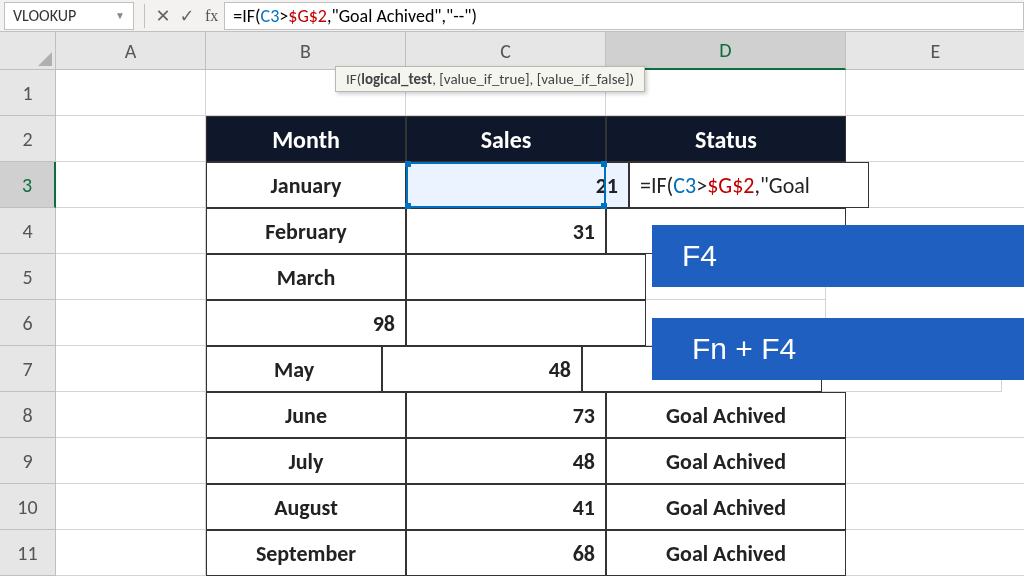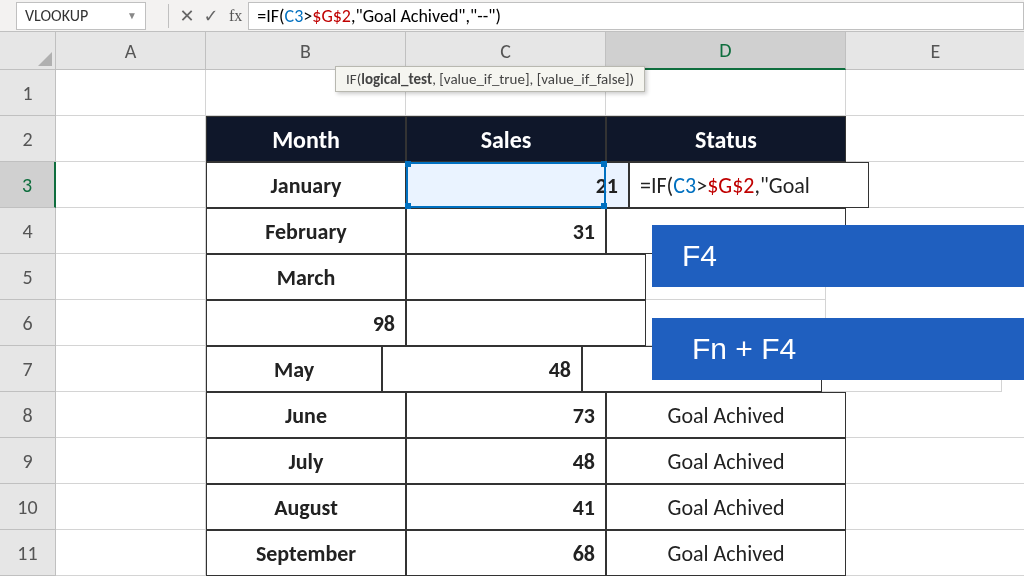--- a/index.html
+++ b/index.html
@@ -16,21 +16,21 @@
       align-items: center;
       height: 32px;
       border-bottom: 1px solid #c0c0c0;
       background: #f3f2f1;
     }
     .name-box {
       width: 130px;
       height: 28px;
       background: #fff;
       border: 1px solid #c0c0c0;
-      margin: 2px 16px;
+      margin: 2px 4px;
       display: flex;
       align-items: center;
       padding: 0 8px;
       font-size: 16px;
       color: #333;
     }
     .name-box-arrow {
       margin-left: auto;
       color: #888;
       font-size: 10px;
@@ -161,21 +161,21 @@
     .header-cell {
       background: #0f172a;
       color: #fff;
       font-weight: bold;
       font-size: 24px;
       justify-content: center;
       border: 1px solid #333;
     }
     .data-b { justify-content: center; border: 1px solid #333; }
     .data-c { justify-content: flex-end; border: 1px solid #333; }
-    .data-d { justify-content: center; border: 1px solid #333; font-weight: normal; }
+    .data-d { justify-content: center; border: 1px solid #333; font-weight: bold; }
     .editing-cell {
       justify-content: flex-start;
       background: #fff;
       font-weight: normal;
       font-size: 22px;
       border: 1px solid #333;
       white-space: nowrap;
       overflow: visible;
       position: relative;
     }

